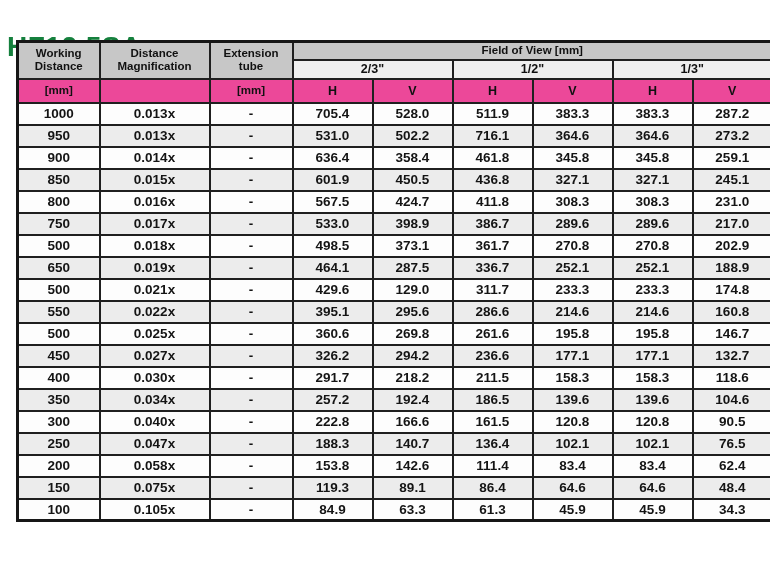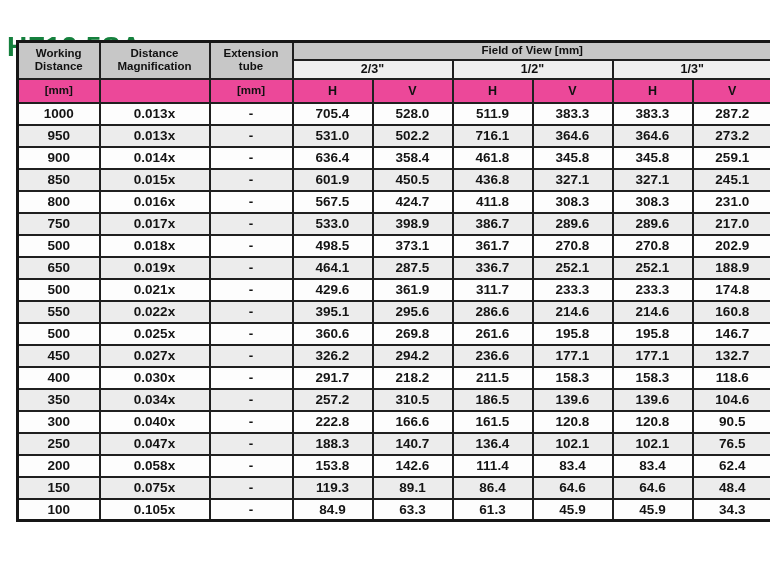--- a/index.html
+++ b/index.html
@@ -170,21 +170,21 @@
           <td>336.7</td>
           <td>252.1</td>
           <td>252.1</td>
           <td>188.9</td>
         </tr>
         <tr>
           <td>500</td>
           <td>0.021x</td>
           <td>-</td>
           <td>429.6</td>
-          <td>361.9</td>
+          <td>129.0</td>
           <td>311.7</td>
           <td>233.3</td>
           <td>233.3</td>
           <td>174.8</td>
         </tr>
         <tr class="stripe">
           <td>550</td>
           <td>0.022x</td>
           <td>-</td>
           <td>395.1</td>
@@ -225,21 +225,21 @@
           <td>211.5</td>
           <td>158.3</td>
           <td>158.3</td>
           <td>118.6</td>
         </tr>
         <tr class="stripe">
           <td>350</td>
           <td>0.034x</td>
           <td>-</td>
           <td>257.2</td>
-          <td>310.5</td>
+          <td>192.4</td>
           <td>186.5</td>
           <td>139.6</td>
           <td>139.6</td>
           <td>104.6</td>
         </tr>
         <tr>
           <td>300</td>
           <td>0.040x</td>
           <td>-</td>
           <td>222.8</td>

